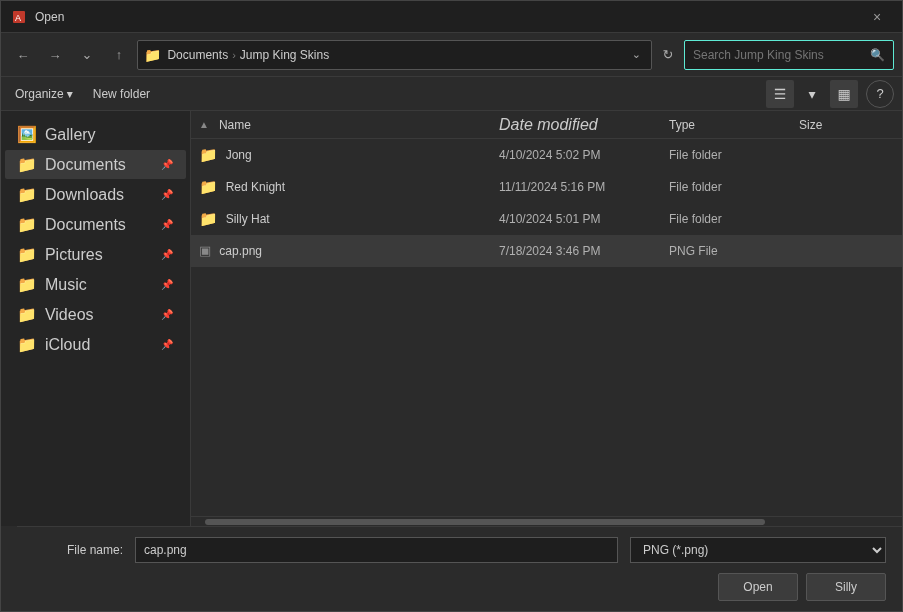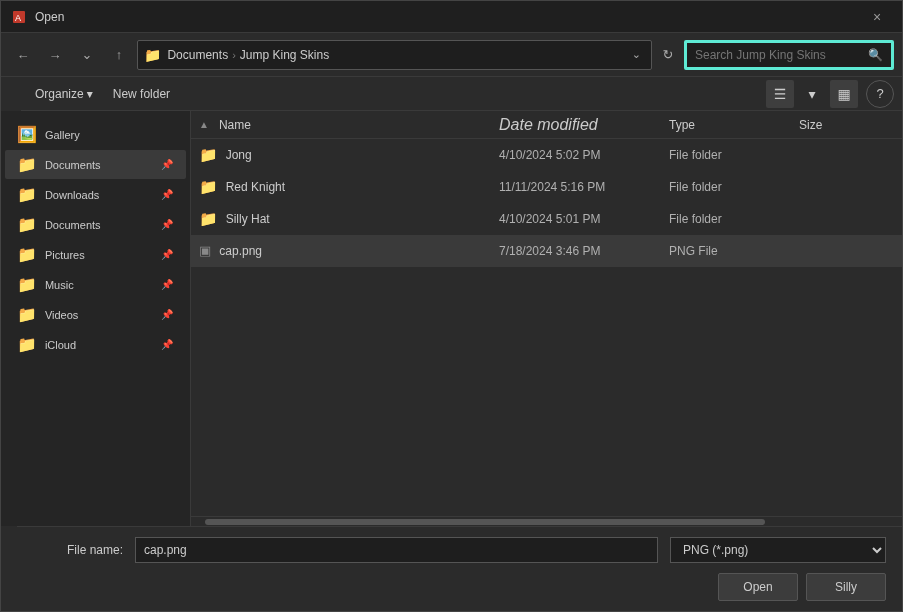--- a/index.html
+++ b/index.html
@@ -127,21 +127,21 @@
       height: 24px;
       display: flex;
       align-items: center;
       justify-content: center;
       border-radius: 2px;
     }
     .search-box {
       width: 210px;
       height: 30px;
       background: #1e1e1e;
-      border: 3px solid #5eead4;
+      border: 1px solid #5eead4;
       border-radius: 2px;
       display: flex;
       align-items: center;
       padding: 0 8px;
       gap: 6px;
     }
     .search-box input {
       background: none;
       border: none;
       outline: none;
@@ -155,21 +155,20 @@
     
     .toolbar2 {
       background: #2b2b2b;
       height: 34px;
       display: flex;
       align-items: center;
       padding: 0 8px;
       border-bottom: 1px solid #3a3a3a;
       flex-shrink: 0;
       gap: 8px;
-      margin-left: 20px;
     }
     .toolbar2-btn {
       background: none;
       border: none;
       color: #cccccc;
       cursor: pointer;
       font-size: 12px;
       padding: 4px 6px;
       border-radius: 2px;
       display: flex;
@@ -234,21 +233,21 @@
       display: flex;
       align-items: center;
       padding: 5px 12px;
       cursor: pointer;
       gap: 8px;
       border-radius: 2px;
       margin: 1px 4px;
     }
     .sidebar-item.active { background: #3a3a3a; }
     .sidebar-item-icon { font-size: 16px; flex-shrink: 0; }
-    .sidebar-item-label { font-size: 11px; color: #cccccc; flex: 1; }
+    .sidebar-item-label { font-size: 16px; color: #cccccc; flex: 1; }
     .pin-icon { color: #888; font-size: 10px; margin-left: auto; }
 
     
     .file-list-container {
       flex: 1;
       display: flex;
       flex-direction: column;
       overflow: hidden;
     }
     .column-header {
@@ -348,21 +347,21 @@
       flex: 1;
       height: 26px;
       background: #1e1e1e;
       border: 1px solid #555;
       color: #cccccc;
       font-size: 12px;
       padding: 0 8px;
       outline: none;
     }
     .filetype-select {
-      width: 216px;
+      width: 256px;
       height: 26px;
       background: #1e1e1e;
       border: 1px solid #555;
       color: #cccccc;
       font-size: 12px;
       padding: 0 8px;
       outline: none;
       cursor: pointer;
     }
     .buttons-row {

